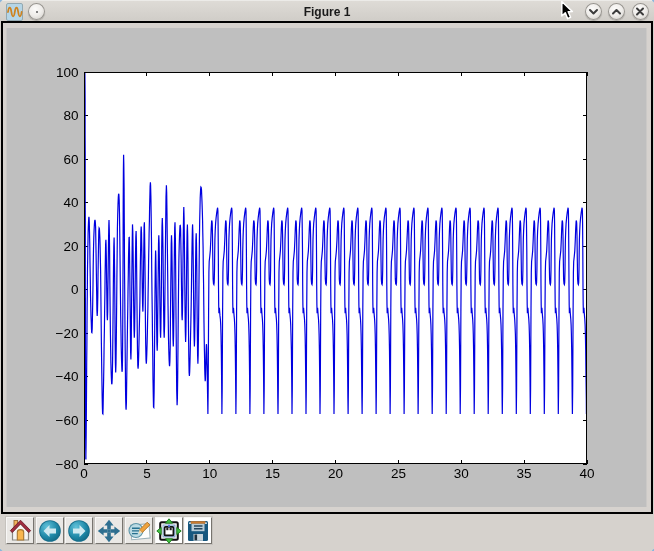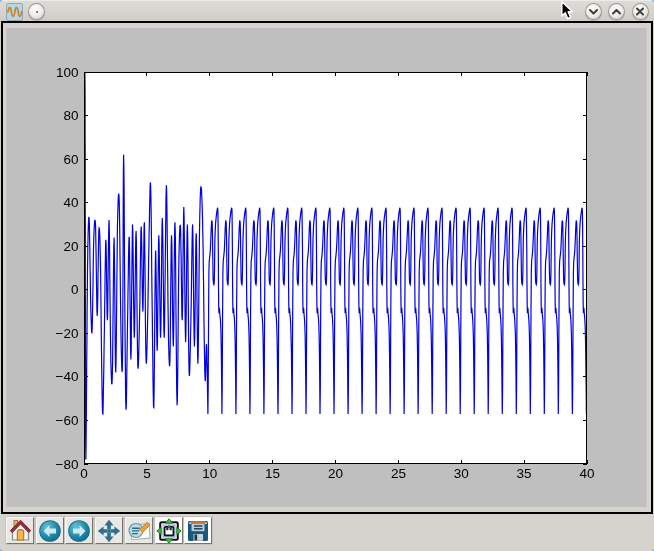--- a/index.html
+++ b/index.html
@@ -87,20 +87,21 @@
 <text x="78.5" y="424.9" text-anchor="end">−60</text>
 <text x="78.5" y="468.5" text-anchor="end">−80</text>
 </g>
 <clipPath id="axclip">
         <rect x="84.0" y="72.0" width="503.0" height="392.0"></rect>
       </clipPath>
 <polyline points="84.0,72.0 84.1,71.2 84.3,69.1 84.5,67.1 84.6,66.4 84.8,68.4 84.9,74.2 85.0,84.7 85.1,99.1 85.1,116.1 85.1,134.4 85.2,152.8 85.2,170.0 85.2,186.2 85.2,202.5 85.3,218.9 85.3,235.3 85.3,251.6 85.3,268.0 85.3,284.8 85.4,302.1 85.4,319.4 85.4,336.2 85.4,351.9 85.4,366.0 85.5,378.4 85.5,389.7 85.5,399.9 85.5,409.1 85.5,417.3 85.6,424.8 85.6,431.3 85.6,436.7 85.7,441.3 85.7,445.0 85.7,448.2 85.8,450.9 85.8,453.7 85.8,456.4 85.8,458.6 85.9,459.5 85.9,458.6 85.9,455.3 86.0,449.4 86.1,441.3 86.2,431.3 86.3,420.0 86.4,407.5 86.5,394.3 86.6,379.4 86.7,362.4 86.9,344.2 87.0,326.1 87.1,309.0 87.3,294.1 87.4,281.1 87.5,269.0 87.7,258.1 87.8,248.3 88.0,240.0 88.1,233.2 88.3,227.3 88.5,222.3 88.7,218.6 88.9,216.9 89.1,218.0 89.3,222.3 89.5,231.6 89.8,245.8 90.0,262.7 90.3,280.0 90.5,295.6 90.8,307.2 91.0,315.8 91.3,323.3 91.5,329.1 91.7,332.4 91.9,332.6 92.2,329.0 92.4,319.4 92.7,303.9 93.0,285.3 93.2,266.2 93.5,249.4 93.8,237.5 94.1,229.9 94.4,224.2 94.7,220.8 95.0,219.8 95.3,221.7 95.6,226.6 95.8,237.7 96.1,255.4 96.4,275.9 96.7,295.3 96.9,310.0 97.2,315.9 97.5,310.6 97.8,296.4 98.0,277.4 98.3,257.5 98.6,240.7 98.8,231.0 99.1,228.0 99.4,228.6 99.6,232.3 99.9,238.6 100.1,247.1 100.3,257.1 100.6,270.3 100.8,287.4 101.0,306.5 101.2,326.1 101.4,344.3 101.6,359.5 101.8,372.9 102.0,386.3 102.2,398.4 102.4,407.9 102.6,413.5 102.9,413.9 103.1,407.9 103.3,396.1 103.6,380.4 103.9,362.8 104.1,345.0 104.4,329.0 104.6,312.4 104.9,293.2 105.1,274.0 105.4,257.0 105.6,244.8 105.9,239.7 106.1,245.4 106.4,260.7 106.6,280.7 106.9,300.5 107.1,315.3 107.4,320.3 107.7,311.4 107.9,291.7 108.2,267.0 108.5,243.1 108.8,225.5 109.0,220.1 109.3,229.7 109.6,250.4 109.8,277.5 110.1,306.4 110.4,332.4 110.7,350.8 110.9,363.1 111.2,373.3 111.5,380.7 111.7,384.3 112.0,383.3 112.3,376.9 112.6,360.1 112.9,332.5 113.2,300.4 113.5,269.8 113.8,246.8 114.1,237.5 114.3,247.4 114.6,272.5 114.9,305.3 115.1,338.0 115.4,363.0 115.7,372.5 116.0,363.4 116.3,341.0 116.6,310.9 116.9,278.5 117.2,249.3 117.4,228.8 117.7,215.5 118.0,204.8 118.3,197.4 118.6,193.7 118.9,194.5 119.2,200.5 119.5,214.5 119.8,236.8 120.1,263.5 120.4,291.0 120.7,315.5 121.0,333.3 121.2,346.5 121.5,358.5 121.8,367.5 122.0,371.8 122.3,369.7 122.5,359.5 122.7,334.3 122.9,294.3 123.1,247.9 123.2,203.5 123.4,169.6 123.6,154.8 123.8,162.9 124.1,188.2 124.3,224.0 124.5,263.8 124.8,301.0 125.0,329.0 125.2,349.9 125.4,369.5 125.5,386.6 125.7,399.7 125.9,407.8 126.1,409.6 126.4,402.7 126.6,387.8 126.9,367.8 127.2,345.7 127.5,324.5 127.8,307.2 128.0,291.5 128.3,274.5 128.5,258.3 128.8,245.3 129.0,237.7 129.3,237.5 129.5,249.7 129.8,273.5 130.1,302.6 130.4,330.8 130.6,351.8 130.9,359.5 131.2,349.0 131.4,324.3 131.7,292.5 132.0,260.6 132.3,235.6 132.5,224.4 132.8,231.5 133.1,251.9 133.4,279.3 133.7,307.0 134.0,328.7 134.3,337.7 134.6,329.8 134.9,309.5 135.2,283.0 135.5,256.8 135.8,237.3 136.1,231.0 136.4,241.6 136.6,264.9 136.9,294.9 137.2,325.8 137.5,351.4 137.8,366.0 138.1,368.8 138.4,364.5 138.7,355.0 139.0,342.4 139.3,328.7 139.6,315.9 139.9,301.3 140.1,282.6 140.4,262.8 140.7,244.9 140.9,231.9 141.2,226.6 141.5,232.7 141.8,248.5 142.0,269.1 142.3,289.7 142.6,305.5 142.9,311.6 143.1,304.1 143.4,286.3 143.6,263.6 143.9,241.7 144.1,226.1 144.4,222.3 144.6,234.1 144.9,257.8 145.2,287.7 145.4,318.4 145.7,344.2 146.0,359.5 146.3,363.7 146.5,361.2 146.8,353.9 147.1,343.4 147.4,331.6 147.6,320.3 147.9,308.1 148.1,293.3 148.4,277.3 148.6,261.1 148.9,246.0 149.1,233.2 149.4,220.8 149.6,207.7 149.9,195.6 150.1,186.5 150.4,182.4 150.6,185.2 150.9,197.1 151.2,217.0 151.5,241.9 151.7,268.6 152.0,294.3 152.3,315.9 152.5,336.3 152.8,358.5 153.0,379.6 153.3,396.7 153.5,407.0 153.8,407.4 154.1,392.6 154.4,364.0 154.7,328.4 155.0,293.0 155.3,264.7 155.6,250.6 155.8,254.9 156.1,272.9 156.4,298.1 156.6,323.8 156.9,343.6 157.2,350.8 157.5,341.5 157.7,320.2 158.0,292.9 158.3,265.7 158.5,244.5 158.8,235.3 159.1,242.4 159.4,261.5 159.7,286.8 160.0,312.0 160.3,331.0 160.6,337.7 160.9,327.8 161.2,305.3 161.5,276.7 161.7,248.3 162.0,226.6 162.3,217.9 162.6,227.2 163.0,250.2 163.3,279.8 163.6,309.1 163.9,330.7 164.2,337.7 164.6,324.7 164.9,296.2 165.3,260.2 165.7,224.5 166.0,196.9 166.4,185.2 166.7,192.8 167.0,213.9 167.3,243.1 167.7,274.9 168.0,303.9 168.3,324.6 168.5,338.6 168.8,350.6 169.1,359.7 169.4,365.2 169.6,366.1 169.9,361.6 170.2,347.3 170.4,322.8 170.7,293.9 171.0,265.9 171.2,244.5 171.5,235.3 171.8,242.8 172.1,263.5 172.4,290.7 172.7,318.0 173.0,338.8 173.3,346.4 173.6,335.8 173.9,311.1 174.1,279.8 174.4,249.6 174.7,227.9 175.0,222.3 175.4,238.8 175.7,272.7 176.0,315.1 176.4,357.2 176.7,390.2 177.1,405.2 177.4,398.6 177.7,376.6 178.0,345.6 178.3,311.6 178.6,280.7 178.9,259.3 179.2,246.1 179.5,236.1 179.8,229.2 180.0,225.7 180.3,225.5 180.6,228.8 180.8,239.4 181.1,257.8 181.4,279.7 181.7,300.4 181.9,315.5 182.2,320.3 182.5,310.4 182.8,288.5 183.0,260.9 183.3,234.0 183.6,213.9 183.8,207.0 184.1,218.1 184.4,243.0 184.7,274.8 185.0,306.6 185.3,331.3 185.6,342.0 185.9,334.0 186.2,311.7 186.5,282.4 186.8,253.3 187.1,231.6 187.4,224.4 187.7,236.1 188.0,261.5 188.2,294.4 188.5,328.2 188.8,356.4 189.1,372.5 189.4,375.9 189.7,371.6 190.0,361.6 190.3,348.3 190.6,333.8 190.9,320.3 191.2,304.3 191.5,283.5 191.8,261.5 192.1,241.9 192.4,228.3 192.6,224.4 192.9,234.9 193.2,257.7 193.5,286.5 193.8,315.1 194.1,337.2 194.4,346.4 194.7,338.3 195.0,317.0 195.3,289.2 195.6,261.5 195.9,240.6 196.2,233.2 196.5,244.0 196.8,268.8 197.0,300.4 197.3,331.6 197.6,355.1 197.9,363.8 198.2,354.5 198.5,332.1 198.8,302.2 199.1,269.9 199.4,240.8 199.7,220.1 200.0,207.3 200.2,198.1 200.5,191.9 200.7,188.4 200.9,187.0 201.2,187.4 201.5,189.8 201.7,194.7 202.0,201.7 202.3,210.7 202.6,221.2 202.8,233.2 203.1,247.9 203.3,265.9 203.6,285.6 203.8,305.2 204.0,323.1 204.2,337.7 204.4,349.4 204.6,359.7 204.7,368.3 204.9,375.0 205.1,379.4 205.2,381.2 205.4,379.1 205.6,372.7 205.8,364.1 206.0,355.2 206.2,347.9 206.4,344.2 206.5,344.7 206.7,347.9 206.8,352.8 206.9,358.2 207.0,363.0 207.1,366.0 207.9,413.9 208.2,387.8 208.6,311.6 208.9,272.4 209.2,261.5 209.8,256.0 210.3,250.6 210.8,239.7 211.2,228.8 211.6,221.6 211.9,220.5 212.2,223.4 212.5,235.3 212.8,259.3 213.1,278.9 213.5,283.9 213.9,284.6 214.2,282.4 214.5,270.2 214.7,252.8 214.9,239.7 215.2,231.0 215.6,223.4 216.1,217.9 216.7,212.9 217.2,209.6 217.6,207.7 217.9,210.7 218.1,224.4 218.3,250.6 218.5,285.4 218.7,305.0 218.9,313.3 219.2,308.9 219.4,307.9 219.7,312.0 220.0,315.9 220.4,319.2 220.7,324.6 221.0,334.4 221.3,350.8 221.6,376.9 221.8,398.7 221.9,413.9 222.2,387.8 222.6,311.6 222.9,272.4 223.2,261.5 223.8,256.0 224.3,250.6 224.8,239.7 225.2,228.8 225.6,221.6 225.9,220.5 226.2,223.4 226.5,235.3 226.8,259.3 227.1,278.9 227.5,283.9 227.9,284.6 228.2,282.4 228.5,270.2 228.7,252.8 228.9,239.7 229.2,231.0 229.6,223.4 230.1,217.9 230.7,212.9 231.2,209.6 231.7,207.7 232.0,210.7 232.2,224.4 232.4,250.6 232.6,285.4 232.8,305.0 233.0,313.3 233.3,308.9 233.5,307.9 233.8,312.0 234.1,315.9 234.4,319.2 234.7,324.6 235.0,334.4 235.3,350.8 235.6,376.9 235.8,398.7 235.9,413.9 236.2,387.8 236.6,311.6 236.9,272.4 237.2,261.5 237.8,256.0 238.3,250.6 238.8,239.7 239.2,228.8 239.6,221.6 239.9,220.5 240.2,223.4 240.5,235.3 240.8,259.3 241.1,278.9 241.5,283.9 241.9,284.6 242.2,282.4 242.5,270.2 242.7,252.8 243.0,239.7 243.3,231.0 243.7,223.4 244.2,217.9 244.8,212.9 245.3,209.6 245.7,207.7 246.0,210.7 246.2,224.4 246.4,250.6 246.6,285.4 246.8,305.0 247.0,313.3 247.3,308.9 247.5,307.9 247.8,312.0 248.1,315.9 248.4,319.2 248.7,324.6 249.0,334.4 249.3,350.8 249.6,376.9 249.8,398.7 249.9,413.9 250.2,387.8 250.6,311.6 250.9,272.4 251.2,261.5 251.8,256.0 252.3,250.6 252.8,239.7 253.2,228.8 253.6,221.6 253.9,220.5 254.3,223.4 254.6,235.3 254.9,259.3 255.2,278.9 255.6,283.9 256.0,284.6 256.3,282.4 256.6,270.2 256.8,252.8 257.0,239.7 257.3,231.0 257.7,223.4 258.2,217.9 258.8,212.9 259.3,209.6 259.7,207.7 260.0,210.7 260.2,224.4 260.4,250.6 260.6,285.4 260.8,305.0 261.0,313.3 261.3,308.9 261.5,307.9 261.8,312.0 262.1,315.9 262.4,319.2 262.7,324.6 263.0,334.4 263.3,350.8 263.6,376.9 263.8,398.7 263.9,413.9 264.2,387.8 264.6,311.6 264.9,272.4 265.2,261.5 265.9,256.0 266.4,250.6 266.9,239.7 267.3,228.8 267.7,221.6 268.0,220.5 268.3,223.4 268.6,235.3 268.9,259.3 269.2,278.9 269.6,283.9 270.0,284.6 270.3,282.4 270.6,270.2 270.8,252.8 271.0,239.7 271.3,231.0 271.7,223.4 272.2,217.9 272.8,212.9 273.3,209.6 273.7,207.7 274.0,210.7 274.2,224.4 274.4,250.6 274.6,285.4 274.8,305.0 275.0,313.3 275.3,308.9 275.5,307.9 275.8,312.0 276.1,315.9 276.4,319.2 276.7,324.6 277.0,334.4 277.3,350.8 277.6,376.9 277.8,398.7 278.0,413.9 278.3,387.8 278.7,311.6 279.0,272.4 279.3,261.5 279.9,256.0 280.4,250.6 280.9,239.7 281.3,228.8 281.7,221.6 282.0,220.5 282.3,223.4 282.6,235.3 282.9,259.3 283.2,278.9 283.6,283.9 284.0,284.6 284.3,282.4 284.6,270.2 284.8,252.8 285.0,239.7 285.3,231.0 285.7,223.4 286.2,217.9 286.8,212.9 287.3,209.6 287.7,207.7 288.0,210.7 288.2,224.4 288.4,250.6 288.6,285.4 288.8,305.0 289.0,313.3 289.3,308.9 289.5,307.9 289.8,312.0 290.1,315.9 290.4,319.2 290.7,324.6 291.0,334.4 291.4,350.8 291.7,376.9 291.9,398.7 292.0,413.9 292.3,387.8 292.7,311.6 293.0,272.4 293.3,261.5 293.9,256.0 294.4,250.6 294.9,239.7 295.3,228.8 295.7,221.6 296.0,220.5 296.3,223.4 296.6,235.3 296.9,259.3 297.2,278.9 297.6,283.9 298.0,284.6 298.3,282.4 298.6,270.2 298.8,252.8 299.0,239.7 299.3,231.0 299.7,223.4 300.2,217.9 300.8,212.9 301.3,209.6 301.7,207.7 302.0,210.7 302.2,224.4 302.5,250.6 302.7,285.4 302.9,305.0 303.1,313.3 303.4,308.9 303.6,307.9 303.9,312.0 304.2,315.9 304.5,319.2 304.8,324.6 305.1,334.4 305.4,350.8 305.7,376.9 305.9,398.7 306.0,413.9 306.3,387.8 306.7,311.6 307.0,272.4 307.3,261.5 307.9,256.0 308.4,250.6 308.9,239.7 309.3,228.8 309.7,221.6 310.0,220.5 310.3,223.4 310.6,235.3 310.9,259.3 311.2,278.9 311.6,283.9 312.0,284.6 312.3,282.4 312.6,270.2 312.8,252.8 313.0,239.7 313.3,231.0 313.7,223.4 314.3,217.9 314.9,212.9 315.4,209.6 315.8,207.7 316.1,210.7 316.3,224.4 316.5,250.6 316.7,285.4 316.9,305.0 317.1,313.3 317.4,308.9 317.6,307.9 317.9,312.0 318.2,315.9 318.5,319.2 318.8,324.6 319.1,334.4 319.4,350.8 319.7,376.9 319.9,398.7 320.0,413.9 320.3,387.8 320.7,311.6 321.0,272.4 321.3,261.5 321.9,256.0 322.4,250.6 322.9,239.7 323.3,228.8 323.7,221.6 324.0,220.5 324.3,223.4 324.6,235.3 324.9,259.3 325.3,278.9 325.7,283.9 326.1,284.6 326.4,282.4 326.7,270.2 326.9,252.8 327.1,239.7 327.4,231.0 327.8,223.4 328.3,217.9 328.9,212.9 329.4,209.6 329.8,207.7 330.1,210.7 330.3,224.4 330.5,250.6 330.7,285.4 330.9,305.0 331.1,313.3 331.4,308.9 331.6,307.9 331.9,312.0 332.2,315.9 332.5,319.2 332.8,324.6 333.1,334.4 333.4,350.8 333.7,376.9 333.9,398.7 334.0,413.9 334.3,387.8 334.7,311.6 335.0,272.4 335.3,261.5 335.9,256.0 336.4,250.6 337.0,239.7 337.4,228.8 337.8,221.6 338.1,220.5 338.4,223.4 338.7,235.3 339.0,259.3 339.3,278.9 339.7,283.9 340.1,284.6 340.4,282.4 340.7,270.2 340.9,252.8 341.1,239.7 341.4,231.0 341.8,223.4 342.3,217.9 342.9,212.9 343.4,209.6 343.8,207.7 344.1,210.7 344.3,224.4 344.5,250.6 344.7,285.4 344.9,305.0 345.1,313.3 345.4,308.9 345.6,307.9 345.9,312.0 346.2,315.9 346.5,319.2 346.8,324.6 347.1,334.4 347.4,350.8 347.7,376.9 347.9,398.7 348.1,413.9 348.4,387.8 348.8,311.6 349.1,272.4 349.4,261.5 350.0,256.0 350.5,250.6 351.0,239.7 351.4,228.8 351.8,221.6 352.1,220.5 352.4,223.4 352.7,235.3 353.0,259.3 353.3,278.9 353.7,283.9 354.1,284.6 354.4,282.4 354.7,270.2 354.9,252.8 355.1,239.7 355.4,231.0 355.8,223.4 356.3,217.9 356.9,212.9 357.4,209.6 357.8,207.7 358.1,210.7 358.3,224.4 358.5,250.6 358.7,285.4 358.9,305.0 359.1,313.3 359.4,308.9 359.6,307.9 359.9,312.0 360.2,315.9 360.5,319.2 360.8,324.6 361.1,334.4 361.4,350.8 361.7,376.9 361.9,398.7 362.1,413.9 362.4,387.8 362.8,311.6 363.1,272.4 363.4,261.5 364.0,256.0 364.5,250.6 365.0,239.7 365.4,228.8 365.8,221.6 366.1,220.5 366.4,223.4 366.7,235.3 367.0,259.3 367.3,278.9 367.7,283.9 368.1,284.6 368.4,282.4 368.7,270.2 368.9,252.8 369.1,239.7 369.4,231.0 369.8,223.4 370.3,217.9 370.9,212.9 371.4,209.6 371.8,207.7 372.1,210.7 372.3,224.4 372.5,250.6 372.7,285.4 372.9,305.0 373.1,313.3 373.5,308.9 373.7,307.9 374.0,312.0 374.3,315.9 374.6,319.2 374.9,324.6 375.2,334.4 375.5,350.8 375.8,376.9 376.0,398.7 376.1,413.9 376.4,387.8 376.8,311.6 377.1,272.4 377.4,261.5 378.0,256.0 378.5,250.6 379.0,239.7 379.4,228.8 379.8,221.6 380.1,220.5 380.4,223.4 380.7,235.3 381.0,259.3 381.3,278.9 381.7,283.9 382.1,284.6 382.4,282.4 382.7,270.2 382.9,252.8 383.1,239.7 383.4,231.0 383.8,223.4 384.3,217.9 385.0,212.9 385.5,209.6 385.9,207.7 386.2,210.7 386.4,224.4 386.6,250.6 386.8,285.4 387.0,305.0 387.2,313.3 387.5,308.9 387.7,307.9 388.0,312.0 388.3,315.9 388.6,319.2 388.9,324.6 389.2,334.4 389.5,350.8 389.8,376.9 390.0,398.7 390.1,413.9 390.4,387.8 390.8,311.6 391.1,272.4 391.4,261.5 392.0,256.0 392.5,250.6 393.0,239.7 393.4,228.8 393.8,221.6 394.1,220.5 394.4,223.4 394.7,235.3 395.0,259.3 395.3,278.9 395.7,283.9 396.2,284.6 396.5,282.4 396.8,270.2 397.0,252.8 397.2,239.7 397.5,231.0 397.9,223.4 398.4,217.9 399.0,212.9 399.5,209.6 399.9,207.7 400.2,210.7 400.4,224.4 400.6,250.6 400.8,285.4 401.0,305.0 401.2,313.3 401.5,308.9 401.7,307.9 402.0,312.0 402.3,315.9 402.6,319.2 402.9,324.6 403.2,334.4 403.5,350.8 403.8,376.9 404.0,398.7 404.1,413.9 404.4,387.8 404.8,311.6 405.1,272.4 405.4,261.5 406.0,256.0 406.5,250.6 407.0,239.7 407.5,228.8 407.9,221.6 408.2,220.5 408.5,223.4 408.8,235.3 409.1,259.3 409.4,278.9 409.8,283.9 410.2,284.6 410.5,282.4 410.8,270.2 411.0,252.8 411.2,239.7 411.5,231.0 411.9,223.4 412.4,217.9 413.0,212.9 413.5,209.6 413.9,207.7 414.2,210.7 414.4,224.4 414.6,250.6 414.8,285.4 415.0,305.0 415.2,313.3 415.5,308.9 415.7,307.9 416.0,312.0 416.3,315.9 416.6,319.2 416.9,324.6 417.2,334.4 417.5,350.8 417.8,376.9 418.0,398.7 418.1,413.9 418.4,387.8 418.9,311.6 419.2,272.4 419.5,261.5 420.1,256.0 420.6,250.6 421.1,239.7 421.5,228.8 421.9,221.6 422.2,220.5 422.5,223.4 422.8,235.3 423.1,259.3 423.4,278.9 423.8,283.9 424.2,284.6 424.5,282.4 424.8,270.2 425.0,252.8 425.2,239.7 425.5,231.0 425.9,223.4 426.4,217.9 427.0,212.9 427.5,209.6 427.9,207.7 428.2,210.7 428.4,224.4 428.6,250.6 428.8,285.4 429.0,305.0 429.2,313.3 429.5,308.9 429.7,307.9 430.0,312.0 430.3,315.9 430.6,319.2 430.9,324.6 431.2,334.4 431.5,350.8 431.8,376.9 432.0,398.7 432.2,413.9 432.5,387.8 432.9,311.6 433.2,272.4 433.5,261.5 434.1,256.0 434.6,250.6 435.1,239.7 435.5,228.8 435.9,221.6 436.2,220.5 436.5,223.4 436.8,235.3 437.1,259.3 437.4,278.9 437.8,283.9 438.2,284.6 438.5,282.4 438.8,270.2 439.0,252.8 439.2,239.7 439.5,231.0 439.9,223.4 440.4,217.9 441.0,212.9 441.5,209.6 441.9,207.7 442.2,210.7 442.4,224.4 442.6,250.6 442.8,285.4 443.0,305.0 443.2,313.3 443.5,308.9 443.7,307.9 444.0,312.0 444.4,315.9 444.7,319.2 445.0,324.6 445.3,334.4 445.6,350.8 445.9,376.9 446.1,398.7 446.2,413.9 446.5,387.8 446.9,311.6 447.2,272.4 447.5,261.5 448.1,256.0 448.6,250.6 449.1,239.7 449.5,228.8 449.9,221.6 450.2,220.5 450.5,223.4 450.8,235.3 451.1,259.3 451.4,278.9 451.8,283.9 452.2,284.6 452.5,282.4 452.8,270.2 453.0,252.8 453.2,239.7 453.5,231.0 453.9,223.4 454.4,217.9 455.0,212.9 455.5,209.6 456.0,207.7 456.3,210.7 456.5,224.4 456.7,250.6 456.9,285.4 457.1,305.0 457.3,313.3 457.6,308.9 457.8,307.9 458.1,312.0 458.4,315.9 458.7,319.2 459.0,324.6 459.3,334.4 459.6,350.8 459.9,376.9 460.1,398.7 460.2,413.9 460.5,387.8 460.9,311.6 461.2,272.4 461.5,261.5 462.1,256.0 462.6,250.6 463.1,239.7 463.5,228.8 463.9,221.6 464.2,220.5 464.5,223.4 464.8,235.3 465.1,259.3 465.4,278.9 465.8,283.9 466.2,284.6 466.5,282.4 466.8,270.2 467.1,252.8 467.3,239.7 467.6,231.0 468.0,223.4 468.5,217.9 469.1,212.9 469.6,209.6 470.0,207.7 470.3,210.7 470.5,224.4 470.7,250.6 470.9,285.4 471.1,305.0 471.3,313.3 471.6,308.9 471.8,307.9 472.1,312.0 472.4,315.9 472.7,319.2 473.0,324.6 473.3,334.4 473.6,350.8 473.9,376.9 474.1,398.7 474.2,413.9 474.5,387.8 474.9,311.6 475.2,272.4 475.5,261.5 476.1,256.0 476.6,250.6 477.1,239.7 477.5,228.8 477.9,221.6 478.2,220.5 478.6,223.4 478.9,235.3 479.2,259.3 479.5,278.9 479.9,283.9 480.3,284.6 480.6,282.4 480.9,270.2 481.1,252.8 481.3,239.7 481.6,231.0 482.0,223.4 482.5,217.9 483.1,212.9 483.6,209.6 484.0,207.7 484.3,210.7 484.5,224.4 484.7,250.6 484.9,285.4 485.1,305.0 485.3,313.3 485.6,308.9 485.8,307.9 486.1,312.0 486.4,315.9 486.7,319.2 487.0,324.6 487.3,334.4 487.6,350.8 487.9,376.9 488.1,398.7 488.2,413.9 488.5,387.8 488.9,311.6 489.2,272.4 489.5,261.5 490.2,256.0 490.7,250.6 491.2,239.7 491.6,228.8 492.0,221.6 492.3,220.5 492.6,223.4 492.9,235.3 493.2,259.3 493.5,278.9 493.9,283.9 494.3,284.6 494.6,282.4 494.9,270.2 495.1,252.8 495.3,239.7 495.6,231.0 496.0,223.4 496.5,217.9 497.1,212.9 497.6,209.6 498.0,207.7 498.3,210.7 498.5,224.4 498.7,250.6 498.9,285.4 499.1,305.0 499.3,313.3 499.6,308.9 499.8,307.9 500.1,312.0 500.4,315.9 500.7,319.2 501.0,324.6 501.3,334.4 501.6,350.8 501.9,376.9 502.1,398.7 502.3,413.9 502.6,387.8 503.0,311.6 503.3,272.4 503.6,261.5 504.2,256.0 504.7,250.6 505.2,239.7 505.6,228.8 506.0,221.6 506.3,220.5 506.6,223.4 506.9,235.3 507.2,259.3 507.5,278.9 507.9,283.9 508.3,284.6 508.6,282.4 508.9,270.2 509.1,252.8 509.3,239.7 509.6,231.0 510.0,223.4 510.5,217.9 511.1,212.9 511.6,209.6 512.0,207.7 512.3,210.7 512.5,224.4 512.7,250.6 512.9,285.4 513.1,305.0 513.3,313.3 513.6,308.9 513.8,307.9 514.1,312.0 514.4,315.9 514.7,319.2 515.0,324.6 515.4,334.4 515.7,350.8 516.0,376.9 516.2,398.7 516.3,413.9 516.6,387.8 517.0,311.6 517.3,272.4 517.6,261.5 518.2,256.0 518.7,250.6 519.2,239.7 519.6,228.8 520.0,221.6 520.3,220.5 520.6,223.4 520.9,235.3 521.2,259.3 521.5,278.9 521.9,283.9 522.3,284.6 522.6,282.4 522.9,270.2 523.1,252.8 523.3,239.7 523.6,231.0 524.0,223.4 524.5,217.9 525.1,212.9 525.6,209.6 526.0,207.7 526.3,210.7 526.5,224.4 526.8,250.6 527.0,285.4 527.2,305.0 527.4,313.3 527.7,308.9 527.9,307.9 528.2,312.0 528.5,315.9 528.8,319.2 529.1,324.6 529.4,334.4 529.7,350.8 530.0,376.9 530.2,398.7 530.3,413.9 530.6,387.8 531.0,311.6 531.3,272.4 531.6,261.5 532.2,256.0 532.7,250.6 533.2,239.7 533.6,228.8 534.0,221.6 534.3,220.5 534.6,223.4 534.9,235.3 535.2,259.3 535.5,278.9 535.9,283.9 536.3,284.6 536.6,282.4 536.9,270.2 537.1,252.8 537.3,239.7 537.6,231.0 538.1,223.4 538.6,217.9 539.2,212.9 539.7,209.6 540.1,207.7 540.4,210.7 540.6,224.4 540.8,250.6 541.0,285.4 541.2,305.0 541.4,313.3 541.7,308.9 541.9,307.9 542.2,312.0 542.5,315.9 542.8,319.2 543.1,324.6 543.4,334.4 543.7,350.8 544.0,376.9 544.2,398.7 544.3,413.9 544.6,387.8 545.0,311.6 545.3,272.4 545.6,261.5 546.2,256.0 546.7,250.6 547.2,239.7 547.6,228.8 548.0,221.6 548.3,220.5 548.6,223.4 548.9,235.3 549.2,259.3 549.6,278.9 550.0,283.9 550.4,284.6 550.7,282.4 551.0,270.2 551.2,252.8 551.4,239.7 551.7,231.0 552.1,223.4 552.6,217.9 553.2,212.9 553.7,209.6 554.1,207.7 554.4,210.7 554.6,224.4 554.8,250.6 555.0,285.4 555.2,305.0 555.4,313.3 555.7,308.9 555.9,307.9 556.2,312.0 556.5,315.9 556.8,319.2 557.1,324.6 557.4,334.4 557.7,350.8 558.0,376.9 558.2,398.7 558.3,413.9 558.6,387.8 559.0,311.6 559.3,272.4 559.6,261.5 560.2,256.0 560.8,250.6 561.3,239.7 561.7,228.8 562.1,221.6 562.4,220.5 562.7,223.4 563.0,235.3 563.3,259.3 563.6,278.9 564.0,283.9 564.4,284.6 564.7,282.4 565.0,270.2 565.2,252.8 565.4,239.7 565.7,231.0 566.1,223.4 566.6,217.9 567.2,212.9 567.7,209.6 568.1,207.7 568.4,210.7 568.6,224.4 568.8,250.6 569.0,285.4 569.2,305.0 569.4,313.3 569.7,308.9 569.9,307.9 570.2,312.0 570.5,315.9 570.8,319.2 571.1,324.6 571.4,334.4 571.7,350.8 572.0,376.9 572.2,398.7 572.4,413.9 572.7,387.8 573.1,311.6 573.4,272.4 573.7,261.5 574.3,256.0 574.8,250.6 575.3,239.7 575.7,228.8 576.1,221.6 576.4,220.5 576.7,223.4 577.0,235.3 577.3,259.3 577.6,278.9 578.0,283.9 578.4,284.6 578.7,282.4 579.0,270.2 579.2,252.8 579.4,239.7 579.7,231.0 580.1,223.4 580.6,217.9 581.2,212.9 581.7,209.6 582.1,207.7 582.4,210.7 582.6,224.4 582.8,250.6 583.0,285.4 583.2,305.0 583.4,313.3 583.7,308.9 583.9,307.9 584.2,312.0 584.5,315.9 584.8,319.2 585.1,324.6 585.4,334.4 585.7,350.8 586.0,376.9 586.3,398.7 586.4,413.9 586.7,387.8" fill="none" stroke="#0000e0" stroke-width="1.2" stroke-linejoin="miter" clip-path="url(#axclip)"></polyline>
 <rect x="84.5" y="72.5" width="502.0" height="391.0" fill="none" stroke="#000" stroke-width="1" shape-rendering="crispEdges"></rect>
 </svg>
 <div id="titlebar">
+  <div id="title">Figure 1</div>
   <svg style="position:absolute;left:6px;top:2px" width="17" height="18" viewBox="0 0 17 18">
     <rect x="0.5" y="0.5" width="16" height="17" rx="1.5" fill="#b5d5e6" stroke="#93a8b0"></rect>
     <path d="M2 9 C2.8 3.2,4.6 3.2,5.4 9 S8 14.8,8.8 9 S11.4 3.2,12.2 9 S14.8 14.8,15.6 9" fill="none" stroke="#cf831f" stroke-width="1.8" stroke-linecap="round"></path>
   </svg>
   <div class="circbtn" style="left:28px"></div>
   <div style="position:absolute;left:36px;top:10px;width:1.6px;height:1.6px;border-radius:50%;background:#6a6a6a"></div>
   <div class="circbtn" style="left:585px"></div>
   <div class="circbtn" style="left:608px"></div>
   <div class="circbtn" style="left:632px"></div>
   <svg style="position:absolute;left:585px;top:2px" width="64" height="17" viewBox="0 0 64 17">

